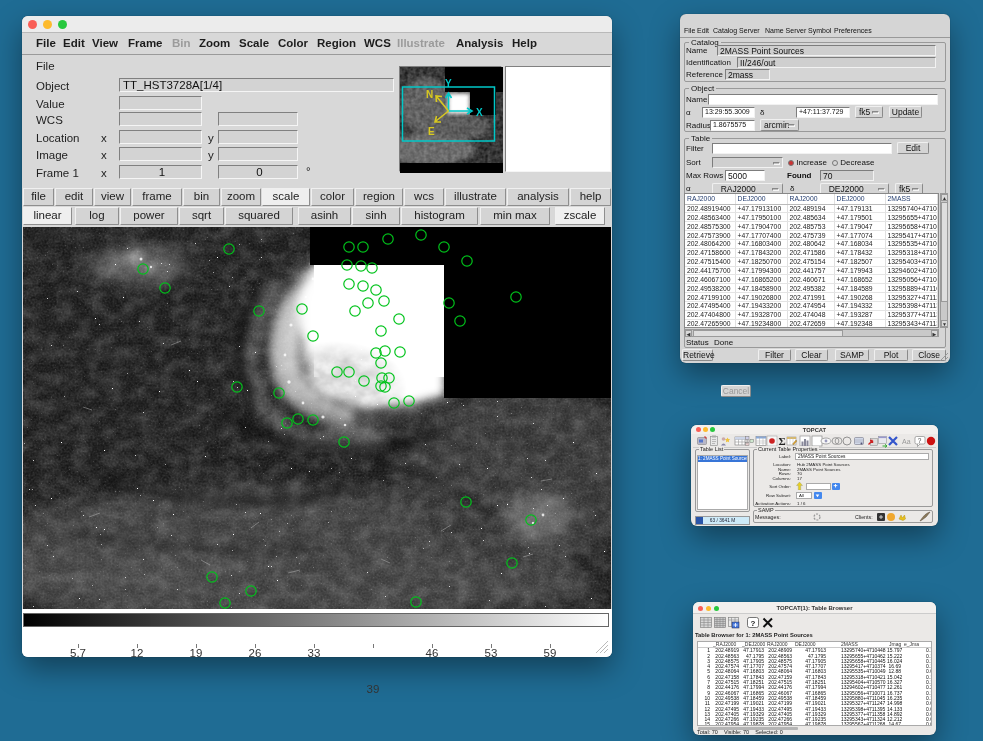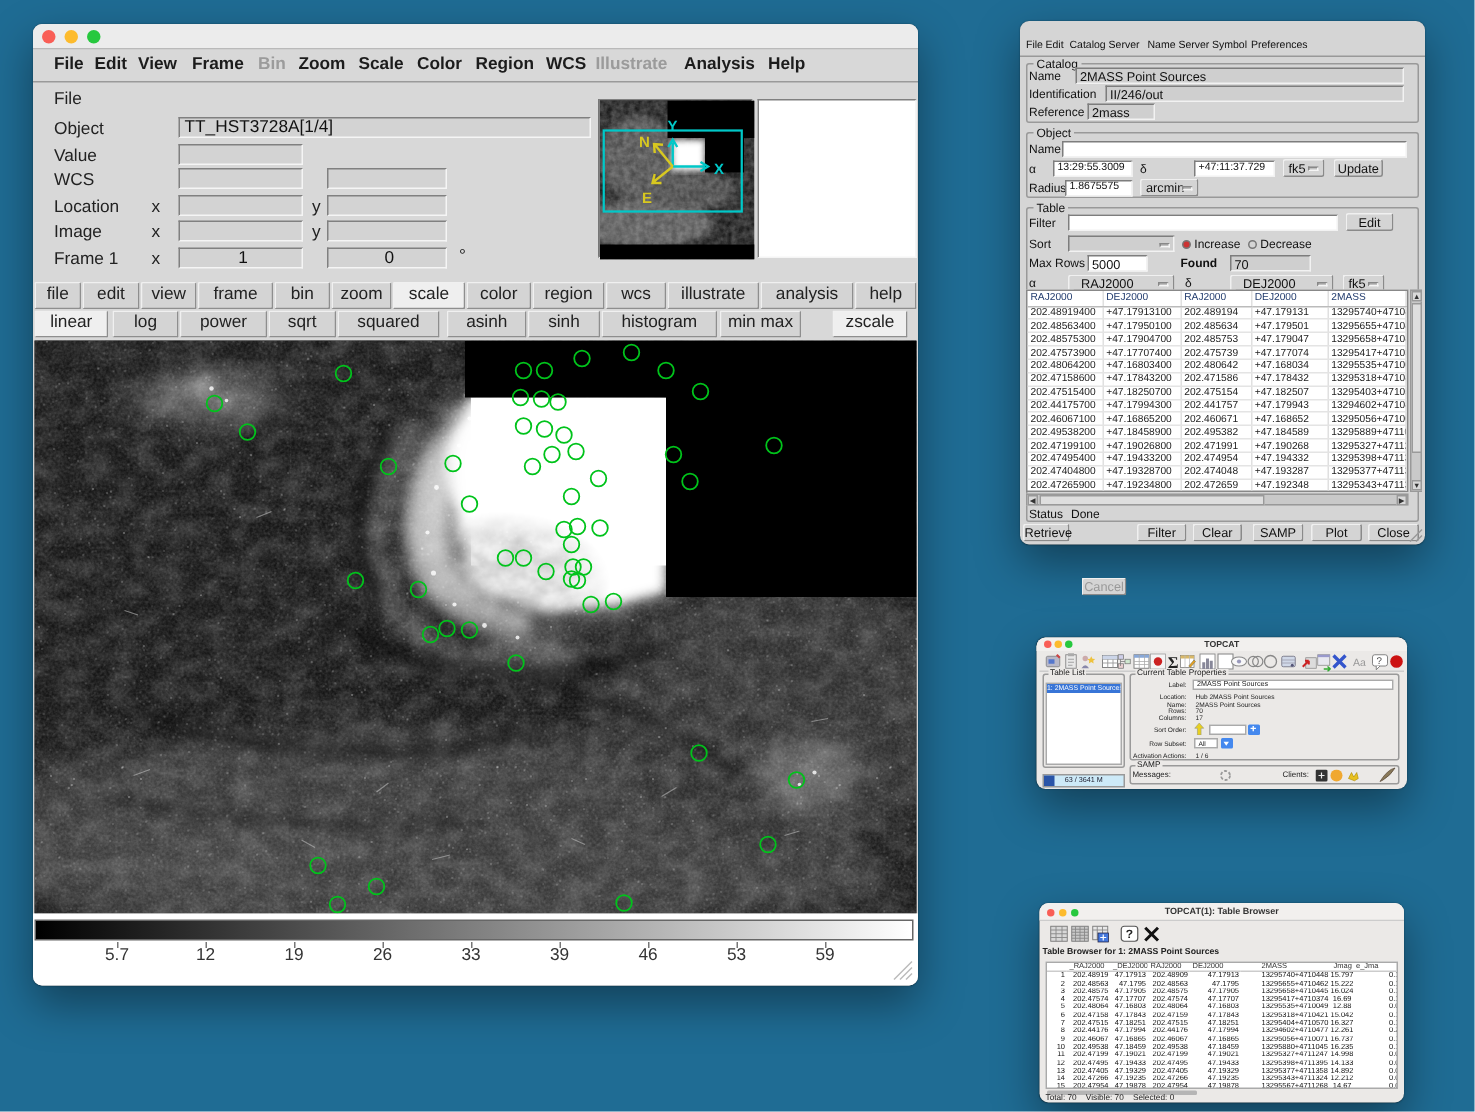--- a/index.html
+++ b/index.html
@@ -18,21 +18,21 @@
 #ds9-info { position:absolute; left:0; top:40px; width:100%; height:148px; }
 #ds9-info .lbl { position:absolute; font-size:11.5px; color:#222; }
 .fld { position:absolute; background:#d3d3d3; border-top:1px solid #808080; border-left:1px solid #808080; border-bottom:1px solid #f5f5f5; border-right:1px solid #f5f5f5; font-size:11.5px; color:#111; padding-left:3px; }
 #thumb { position:absolute; left:377px; top:10px; width:103px; height:106px; background:#000; border-top:1px solid #808080; border-left:1px solid #808080; border-bottom:1px solid #f5f5f5; border-right:1px solid #f5f5f5; }
 #mag { position:absolute; left:483px; top:10px; width:106px; height:106px; background:#fff; border-top:1px solid #808080; border-left:1px solid #808080; border-bottom:1px solid #f5f5f5; border-right:1px solid #f5f5f5; }
 .bt { position:absolute; height:18px; background:#d4d4d4; border:1px solid #8e8e8e; border-top-color:#f0f0f0; border-left-color:#f0f0f0; font-size:11.5px; color:#222; text-align:center; line-height:15px; border-radius:1px; }
 .bt.sel { background:#efefef; }
 #ds9-canvas { position:absolute; left:1px; top:211px; width:588px; height:382px; background:#111; }
 #ds9-bottom { position:absolute; left:0px; top:593px; width:590px; height:48px; background:#fff; border-radius:0 0 6px 6px; }
 #cbar { position:absolute; left:1px; top:4px; width:586px; height:14px; border:1px solid #666; background:linear-gradient(to right,#000,#fff); }
-#cbar-labels { position:absolute; left:0; top:22px; width:100%; height:16px; font-size:11.5px; color:#333; }
+#cbar-labels { position:absolute; left:0; top:38px; width:100%; height:16px; font-size:11.5px; color:#333; }
 #cbar-labels span { position:absolute; transform:translateX(-50%); }
 
 
 #cat { left:680px; top:14px; width:270px; height:349px; background:#d5d5d5; font-size:8px; color:#111; }
 #cat-title { position:absolute; left:0; top:0; width:100%; height:11px; background:#ececec; border-radius:6px 6px 0 0; border-bottom:1px solid #bbb; }
 #cat-title .t { position:absolute; width:100%; top:1px; text-align:center; font-size:8px; font-weight:bold; color:#333; }
 #cat .menu { position:absolute; left:0; top:11px; width:100%; height:13px; border-bottom:1px solid #999; font-size:7px; }
 #cat .menu span { position:absolute; top:2px; }
 .grp { position:absolute; border:1px solid #999; border-radius:2px; }
 .grp .gt { position:absolute; top:-5px; left:4px; background:#d5d5d5; padding:0 2px; }
@@ -177,21 +177,21 @@
   <div class="bt" style="left:485px;top:172px;width:62px;">analysis</div>
   <div class="bt" style="left:548px;top:172px;width:41px;">help</div>
   <div class="bt sel" style="left:1px;top:191px;width:49px;">linear</div>
   <div class="bt" style="left:53px;top:191px;width:44px;">log</div>
   <div class="bt" style="left:98px;top:191px;width:58px;">power</div>
   <div class="bt" style="left:157px;top:191px;width:45px;">sqrt</div>
   <div class="bt" style="left:203px;top:191px;width:68px;">squared</div>
   <div class="bt" style="left:276px;top:191px;width:53px;">asinh</div>
   <div class="bt" style="left:330px;top:191px;width:48px;">sinh</div>
   <div class="bt" style="left:379px;top:191px;width:77px;">histogram</div>
-  <div class="bt" style="left:458px;top:191px;width:54px;">min max</div>
+  <div class="bt" style="left:458px;top:191px;width:70px;">min max</div>
   <div class="bt sel" style="left:533px;top:191px;width:50px;">zscale</div>
   <div id="ds9-canvas">
       <svg width="588" height="382" style="display:block">
 <defs>
   <filter id="cloud" x="0" y="0" width="100%" height="100%" color-interpolation-filters="sRGB">
     <feTurbulence type="fractalNoise" baseFrequency="0.06 0.075" numOctaves="4" seed="9"></feTurbulence>
     <feColorMatrix type="saturate" values="0"></feColorMatrix>
     <feComponentTransfer>
               <feFuncR type="linear" slope="0.40" intercept="-0.15"></feFuncR>
               <feFuncG type="linear" slope="0.40" intercept="-0.15"></feFuncG>
@@ -402,21 +402,21 @@
         <div style="position:absolute;left:292px;top:-3px;width:1px;height:4px;background:#777;"></div>
         <div style="position:absolute;left:351px;top:-3px;width:1px;height:4px;background:#777;"></div>
         <div style="position:absolute;left:410px;top:-3px;width:1px;height:4px;background:#777;"></div>
         <div style="position:absolute;left:469px;top:-3px;width:1px;height:4px;background:#777;"></div>
         <div style="position:absolute;left:528px;top:-3px;width:1px;height:4px;background:#777;"></div>
       <span style="left:56px;">5.7</span>
         <span style="left:115px;">12</span>
         <span style="left:174px;">19</span>
       <span style="left:233px;">26</span>
         <span style="left:292px;">33</span>
-        <span style="left:351px;">39</span>
+        <span style="left:351px;margin-top:36px;">39</span>
       <span style="left:410px;">46</span>
         <span style="left:469px;">53</span>
         <span style="left:528px;">59</span>
     </div>
     <svg style="position:absolute;right:3px;bottom:3px;" width="14" height="14">
       <path d="M 13 1 L 1 13 M 13 5 L 5 13 M 13 9 L 9 13" stroke="#bbb" stroke-width="1" fill="none"></path>
     </svg>
   </div>
 </div>
 

